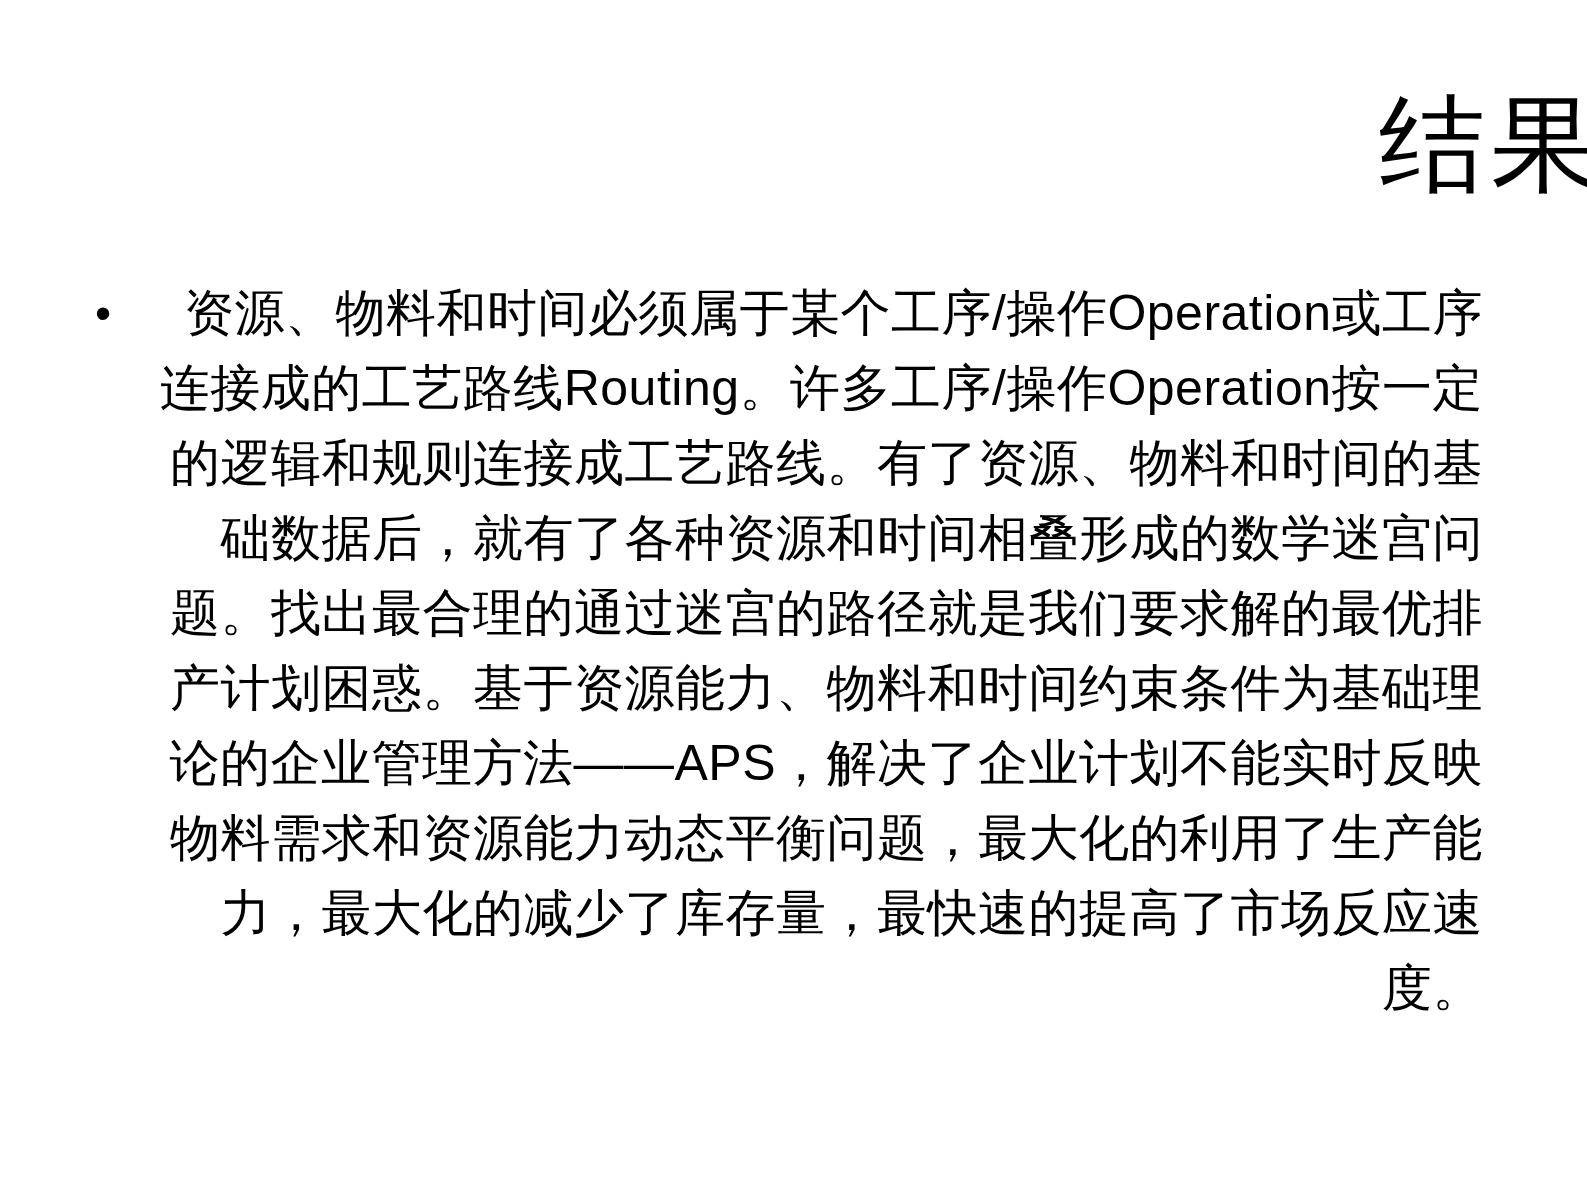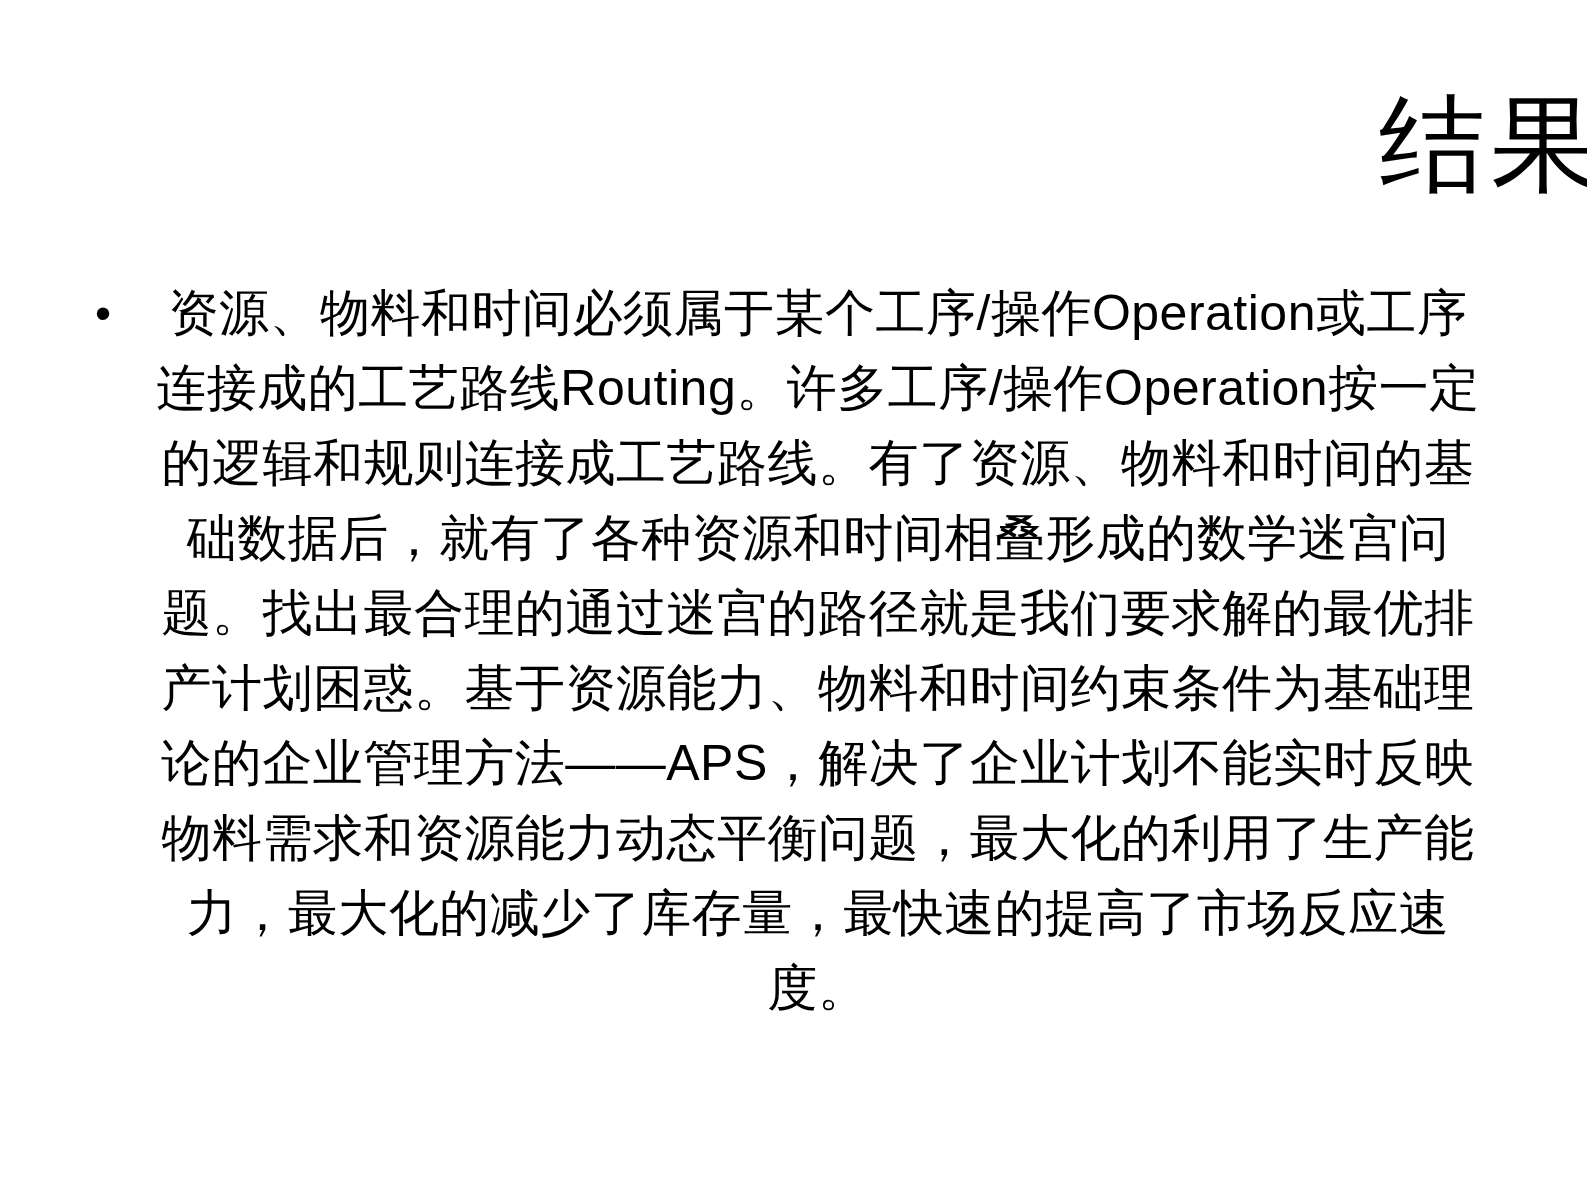--- a/index.html
+++ b/index.html
@@ -43,21 +43,21 @@
     flex: 0 0 58px;
     font-size: 46px;
     line-height: 75px;
     text-align: left;
   }
   .bullet-text {
     flex: 1 1 auto;
     max-width: 1330px;
     font-size: 50px;
     line-height: 75px;
-    text-align: center;
+    text-align: right;
     letter-spacing: 0.5px;
   }
 </style>
 </head>
 <body>
 
 <div class="slide">
   <h1 class="slide-title">结果</h1>
 
   <div class="content">

